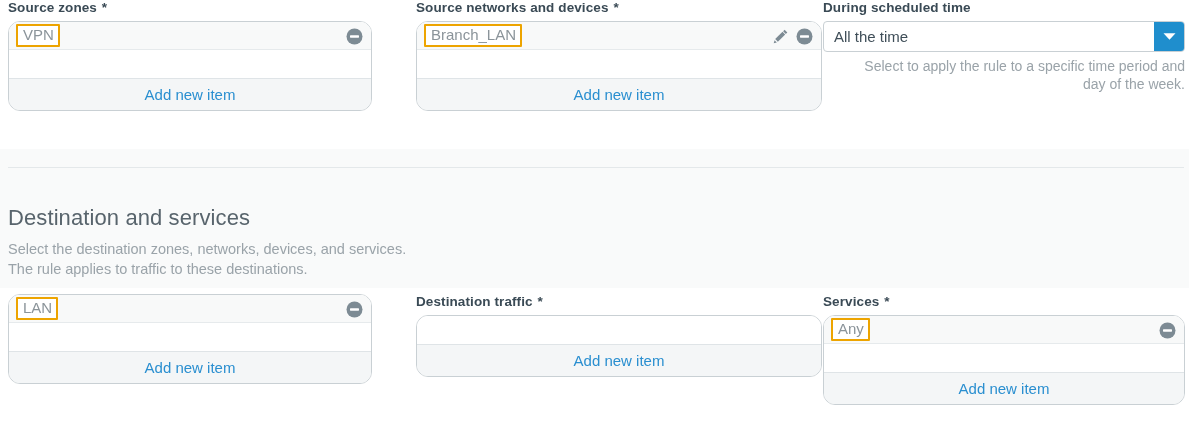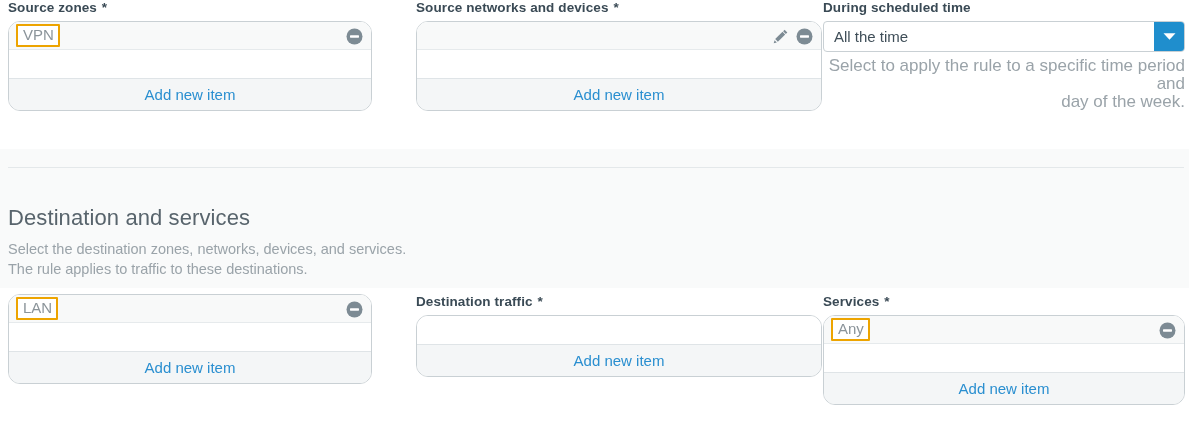--- a/index.html
+++ b/index.html
@@ -137,21 +137,21 @@
     width: 30px;
     height: 29px;
     background: #1f8ecd;
     display: flex;
     align-items: center;
     justify-content: center;
   }
   .helper-text {
     margin-top: 5px;
     text-align: right;
-    font-size: 17px;
+    font-size: 14px;
     line-height: 18px;
     color: #9aa3a9;
   }
 
   
   .band {
     position: absolute;
     left: 0;
     width: 1189px;
     background: #f9fafa;
@@ -211,20 +211,21 @@
   </div>
 
   <div class="col c2">
     <div class="field-label">
       <span>Source networks and devices</span>
       <span class="req">*</span>
     </div>
     <div class="listbox">
       <div class="listbox-items">
         <div class="item-row">
+          <span class="chip">Branch_LAN</span>
           <span class="row-actions">
             <span class="icon-btn">
               <svg width="17" height="17" viewBox="0 0 17 17">
                 <g fill="#7d8b94">
                   <path d="M12.6 1.7l2.7 2.7-1.5 1.5-2.7-2.7z"></path>
                   <path d="M10.5 3.8l2.7 2.7-7.3 7.3-2.7-2.7z"></path>
                   <path d="M2.6 12.2l2.2 2.2-3.1.9z"></path>
                 </g>
               </svg>
             </span>

